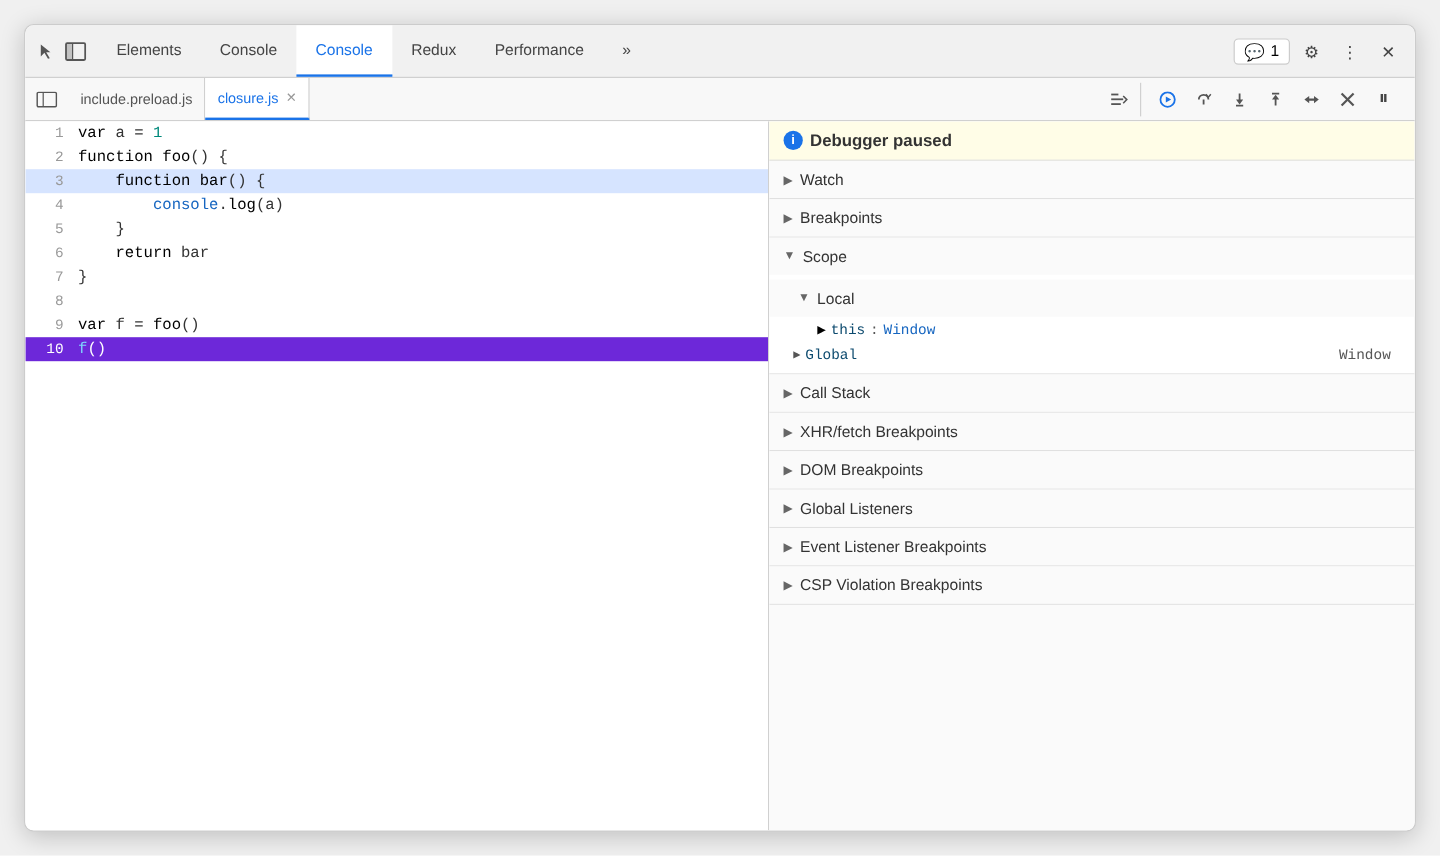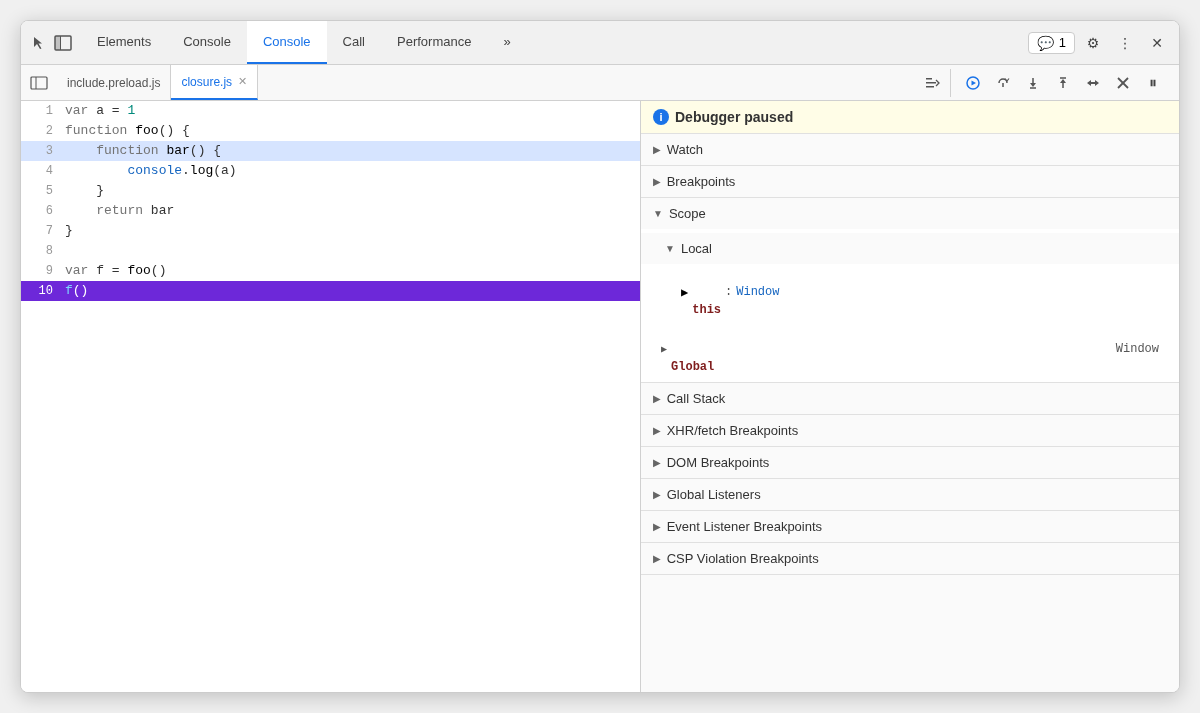--- a/index.html
+++ b/index.html
@@ -214,21 +214,21 @@
     .line-content {
       flex: 1;
       padding-left: 4px;
       white-space: pre;
       line-height: 20px;
     }
     .code-line.breakpoint-line .line-content {
       color: #fff;
     }
     
-    .kw { color: #737373; } 
+    .kw { color: #000000; } 
     .fn { color: #000000; margin-top: 13px; }
     .num { color: #00897b; }
     .builtin { color: #1565c0; }
     .plain { color: #333; }
     
     .right-panel {
       flex: 1;
       display: flex;
       flex-direction: column;
       background: #fafafa;
@@ -278,21 +278,21 @@
       background: #fafafa;
     }
     .panel-section-header .chevron {
       font-size: 10px;
       color: #666;
     }
     .panel-section-content {
       background: #fff;
       padding: 4px 0;
     }
-    .scope-key { color: #7f1d1d; font-weight: 700; margin-top: 36px; }
+    .scope-key { color: #0c4a6e; font-weight: 400; }
     .scope-val { color: #1565c0; }
     .scope-type { color: #555; }
     .scope-row-global {
       display: flex;
       align-items: center;
       justify-content: space-between;
       padding: 4px 12px 4px 20px;
       font-size: 12px;
       font-family: 'Courier New', Courier, monospace;
     }
@@ -320,21 +320,21 @@
           <rect x="1" y="1" width="16" height="14" rx="1" stroke="#555" stroke-width="1.5" fill="none"></rect>
           <rect x="1" y="1" width="5" height="14" rx="1" fill="#555" opacity="0.3"></rect>
           <line x1="6.5" y1="1" x2="6.5" y2="15" stroke="#555" stroke-width="1"></line>
         </svg>
       </div>
     </div>
     <div class="tabs">
       <div class="tab">Elements</div>
       <div class="tab">Console</div>
       <div class="tab active">Console</div>
-      <div class="tab">Call</div>
+      <div class="tab">Redux</div>
       <div class="tab">Performance</div>
       <div class="tab">»</div>
     </div>
     <div class="tab-bar-right">
       <div class="badge-btn">
         <span style="font-size:14px;">💬</span>
         <span>1</span>
       </div>
       <button class="icon-btn">⚙</button>
       <button class="icon-btn">⋮</button>

